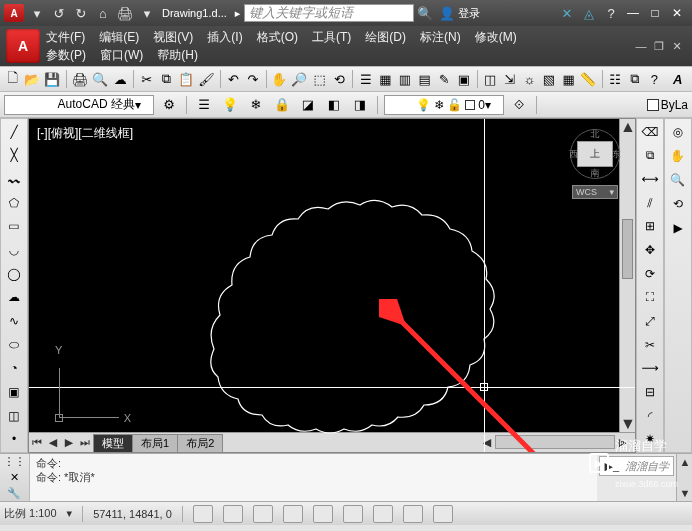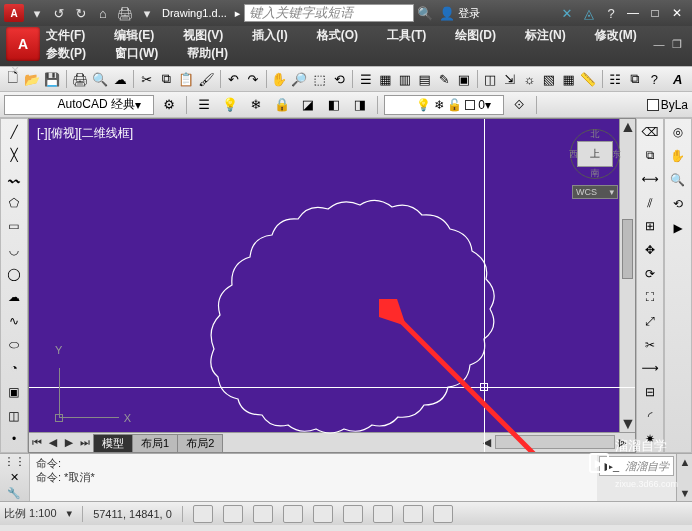--- a/index.html
+++ b/index.html
@@ -9,37 +9,37 @@
 .titlebar .app-logo { width: 20px; height: 18px; background: linear-gradient(#d33,#a11); border-radius: 2px; display: flex; align-items: center; justify-content: center; font-weight: bold; font-size: 10px; margin-right: 2px; }
 .titlebar .qat-btn { width: 22px; height: 20px; display: flex; align-items: center; justify-content: center; cursor: pointer; opacity: 0.85; font-size: 13px; }
 .titlebar .doc-name { margin: 0 4px; white-space: nowrap; }
 .titlebar .search { height: 18px; width: 170px; background: #fff; color: #888; font-size: 13px; font-style: italic; padding: 0 4px; display: flex; align-items: center; border: 1px solid #999; }
 .titlebar .spacer { flex: 1; }
 .win-btn { width: 22px; height: 20px; display: flex; align-items: center; justify-content: center; cursor: pointer; font-size: 12px; }
 
 .menubar { height: 40px; background: linear-gradient(#4a4a4a,#383838); display: flex; flex-wrap: wrap; align-items: center; color: #eee; font-size: 12px; padding: 0 6px; }
 .menubar .app-logo2 { width: 34px; height: 34px; background: linear-gradient(#e33,#b11); border-radius: 3px; display: flex; align-items: center; justify-content: center; font-weight: bold; font-size: 14px; margin-right: 6px; color: #fff; box-shadow: inset 0 0 3px rgba(0,0,0,0.5); }
 .menubar .mrow { display: flex; flex-direction: column; }
-.menubar .mr { display: flex; gap: 29px; height: 18px; align-items: center; font-weight: bold; }
+.menubar .mr { display: flex; gap: 14px; height: 18px; align-items: center; }
 .menubar .mitem { cursor: pointer; white-space: nowrap; }
 .menubar .mspacer { flex: 1; }
 .sys-btn { width: 18px; height: 16px; display: flex; align-items: center; justify-content: center; color: #ccc; font-size: 11px; cursor: pointer; }
 
 .toolbar-row { height: 26px; background: linear-gradient(#f4f4f4,#dcdcdc); border-top: 1px solid #bbb; border-bottom: 1px solid #bbb; display: flex; align-items: center; padding: 0 4px; gap: 2px; }
 .tb { width: 22px; height: 22px; display: flex; align-items: center; justify-content: center; cursor: pointer; font-size: 13px; border: 1px solid transparent; border-radius: 2px; }
 .tb-sep { width: 1px; height: 18px; background: #aaa; margin: 0 2px; }
 
 .workspace-row { height: 26px; background: linear-gradient(#f4f4f4,#dcdcdc); border-bottom: 1px solid #bbb; display: flex; align-items: center; padding: 0 4px; gap: 4px; font-size: 12px; }
 .ws-combo { height: 20px; width: 150px; border: 1px solid #999; background: #fff; display: flex; align-items: center; padding: 0 12px; justify-content: flex-end; cursor: pointer; }
 
 .main-area { display: flex; height: 335px; background: #e5e5e5; }
 .left-tools, .right-tools, .right-tools2 { width: 28px; background: linear-gradient(#f0f0f0,#dadada); border: 1px solid #bbb; display: flex; flex-direction: column; align-items: center; padding: 2px 0; gap: 2px; }
 .vtb { width: 22px; height: 22px; display: flex; align-items: center; justify-content: center; cursor: pointer; font-size: 12px; border-radius: 2px; }
 
-.canvas-wrap { flex: 1; position: relative; background: #4c1d95; border: 1px solid #888; overflow: hidden; }
+.canvas-wrap { flex: 1; position: relative; background: #000000; border: 1px solid #888; overflow: hidden; }
 .viewport-label { position: absolute; top: 6px; left: 8px; color: #fff; font-size: 12px; z-index: 4; }
 .viewcube { position: absolute; top: 10px; right: 10px; width: 60px; height: 80px; display: flex; flex-direction: column; align-items: center; color: #888; font-size: 9px; z-index: 4; }
 .viewcube .cube { width: 36px; height: 26px; background: #ddd; border: 1px solid #999; display: flex; align-items: center; justify-content: center; color: #333; font-size: 10px; margin: 6px 0; }
 .viewcube .wcs { width: 46px; height: 14px; background: #555; color: #ccc; border: 1px solid #888; display: flex; align-items: center; justify-content: space-between; padding: 0 3px; font-size: 9px; margin-top: 6px; }
 .crosshair-v { position: absolute; width: 1px; background: #fff; z-index: 3; }
 .crosshair-h { position: absolute; height: 1px; background: #fff; z-index: 3; }
 .pick-box { position: absolute; width: 8px; height: 8px; border: 1px solid #fff; z-index: 3; }
 .ucs { position: absolute; left: 30px; bottom: 34px; width: 60px; height: 60px; z-index: 3; }
 .ucs-y { position: absolute; left: 0; bottom: 0; width: 1px; height: 50px; background: #888; }
 .ucs-x { position: absolute; left: 0; bottom: 0; height: 1px; width: 60px; background: #888; }

